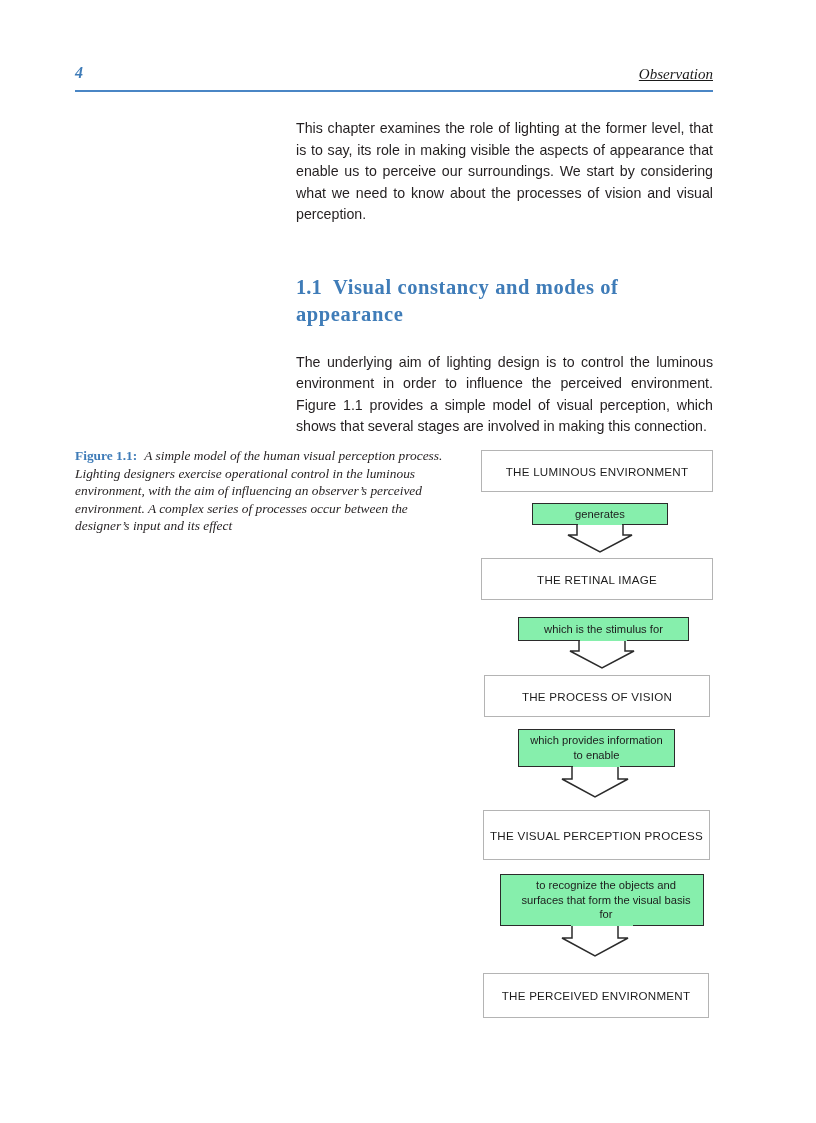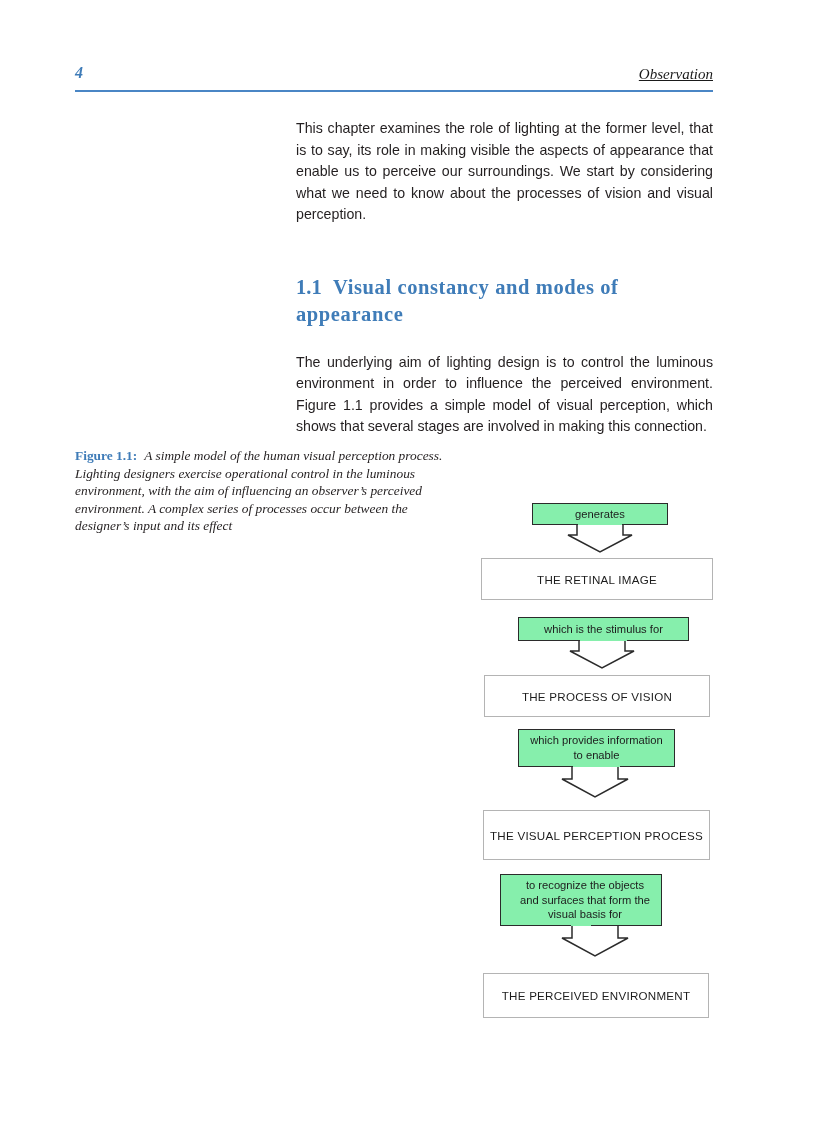--- a/index.html
+++ b/index.html
@@ -186,20 +186,23 @@
 
     <div class="gap-2"></div>
 
     <p class="para">The underlying aim of lighting design is to control the luminous environment in order to influence the perceived environment. Figure 1.1 provides a simple model of visual perception, which shows that several stages are involved in making this connection.</p>
   </div>
 
   <div class="caption"><span class="cap-label">Figure 1.1:</span><span>A simple model of the human visual perception process. Lighting designers exercise operational control in the luminous environment, with the aim of influencing an observer’s perceived environment. A complex series of processes occur between the designer’s input and its effect</span></div>
 
   <div class="flow">
 
+    <div class="fnode" style="left:0px; top:0px; width:232px; height:42px;">
+      <span>THE LUMINOUS ENVIRONMENT</span>
+    </div>
 
     <div class="flabel" style="left:51px; top:53px; width:136px; height:22px;">
       <span class="lb-edge lb-top"></span>
       <span class="lb-edge lb-left"></span>
       <span class="lb-edge lb-right"></span>
       <span class="lb-edge lb-bot-l" style="width:46px;"></span>
       <span class="lb-edge lb-bot-r" style="width:46px;"></span>
       <span class="lb-text">generates</span>
     </div>
     <div class="arrow" style="left:95px; top:73px;">
@@ -241,21 +244,21 @@
     <div class="arrow" style="left:90px; top:315px;">
       <svg width="48" height="33" viewBox="0 0 48 33">
         <path d="M1,0 L1,14 L-9,14 L24,32 L57,14 L47,14 L47,0" fill="#ffffff" stroke="#2b2b2b" stroke-width="1.5" stroke-linejoin="miter"></path>
       </svg>
     </div>
 
     <div class="fnode" style="left:2px; top:360px; width:227px; height:50px;">
       <span>THE VISUAL PERCEPTION PROCESS</span>
     </div>
 
-    <div class="flabel" style="left:19px; top:424px; width:162px; height:52px;padding-left:8px;">
+    <div class="flabel" style="left:19px; top:424px; width:204px; height:52px;padding-left:8px;">
       <span class="lb-edge lb-top"></span>
       <span class="lb-edge lb-left"></span>
       <span class="lb-edge lb-right"></span>
       <span class="lb-edge lb-bot-l" style="width:71px;"></span>
       <span class="lb-edge lb-bot-r" style="width:71px;"></span>
       <span class="lb-text">to recognize the objects and surfaces that form the visual basis for</span>
     </div>
     <div class="arrow" style="left:90px; top:474px;">
       <svg width="48" height="33" viewBox="0 0 48 33">
         <path d="M1,0 L1,14 L-9,14 L24,32 L57,14 L47,14 L47,0" fill="#ffffff" stroke="#2b2b2b" stroke-width="1.5" stroke-linejoin="miter"></path>

